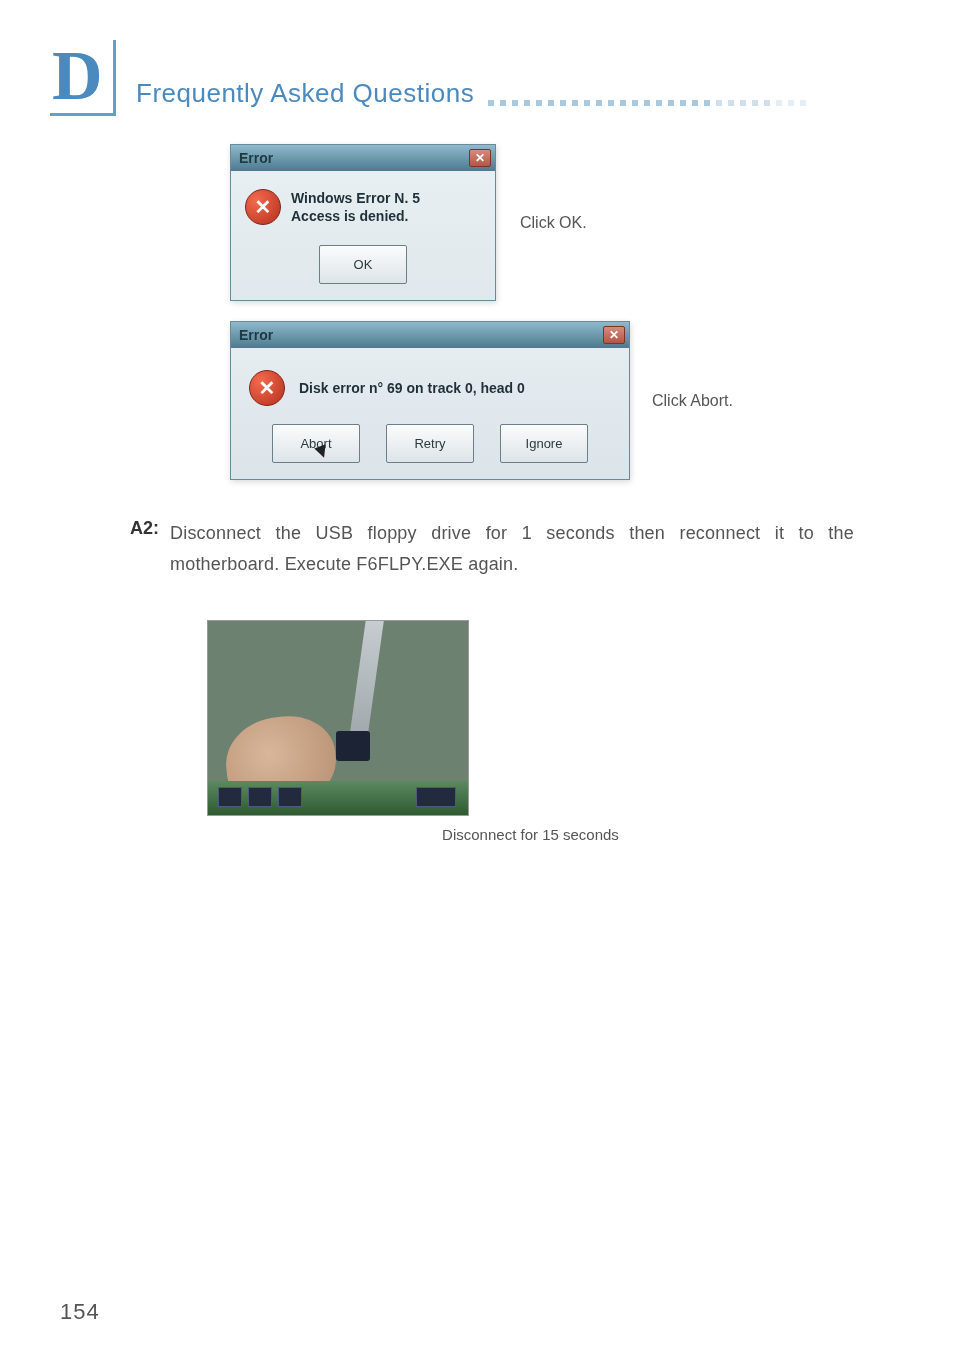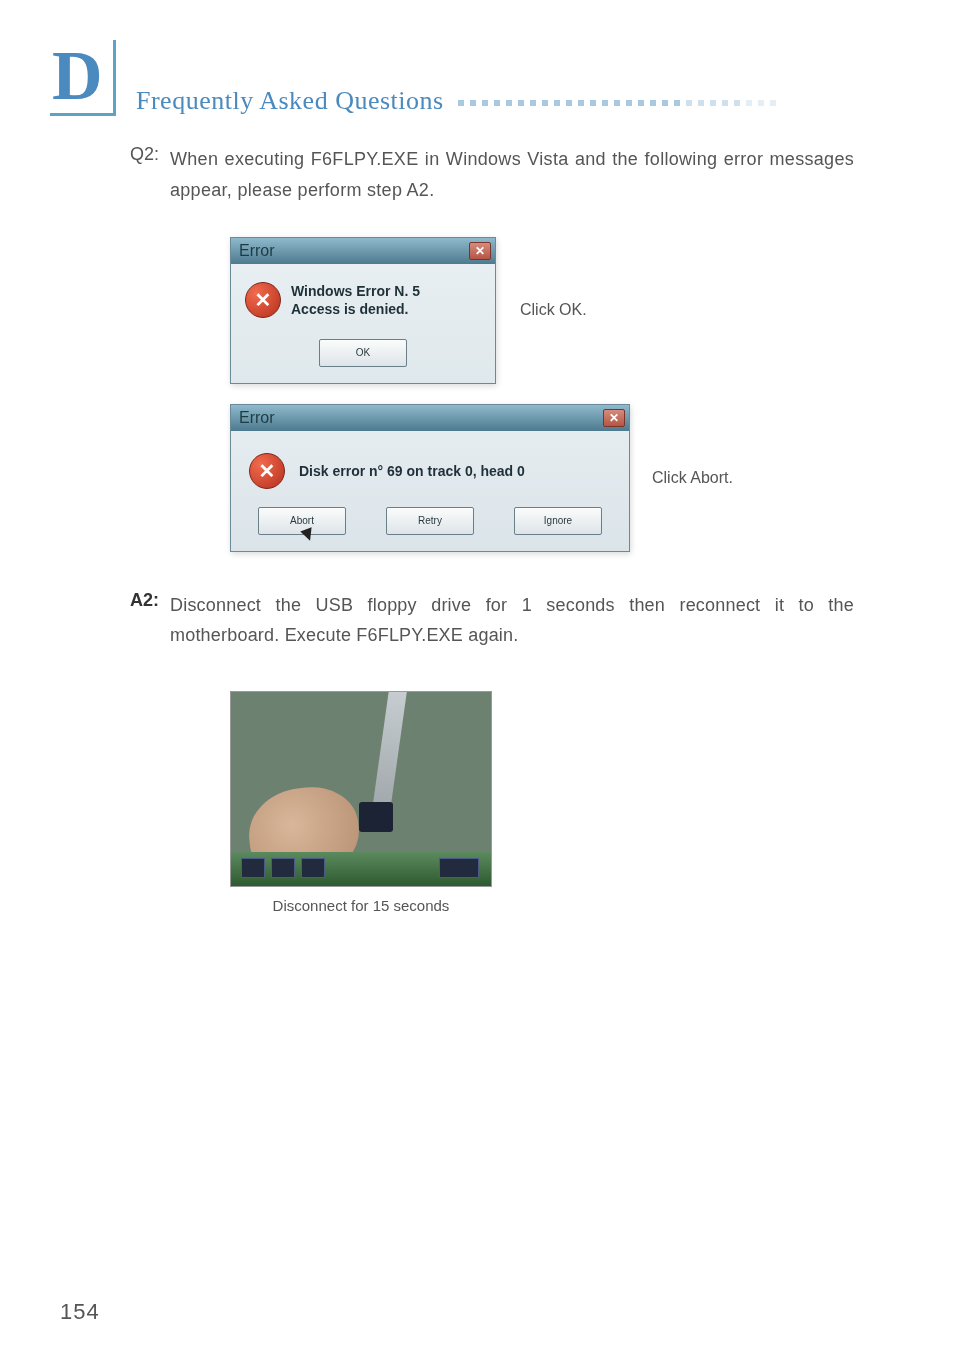--- a/index.html
+++ b/index.html
@@ -2,60 +2,60 @@
 <html><head>
 <meta charset="utf-8">
 <style>
   * { box-sizing: border-box; margin: 0; padding: 0; }
   html, body { width: 954px; height: 1351px; background: #ffffff; font-family: "Gill Sans", "Gill Sans MT", "Trebuchet MS", sans-serif; color: #444; }
   .page { padding: 40px 60px 40px 50px; position: relative; height: 100%; }
 
   .header-row { display: flex; align-items: flex-end; margin-bottom: 28px; }
   .d-box { width: 66px; height: 76px; border-right: 3px solid #5ea2c9; border-bottom: 3px solid #5ea2c9; display: flex; align-items: flex-start; justify-content: flex-start; padding: 0 0 0 2px; }
   .d-letter { font-family: "Georgia", "Times New Roman", serif; font-size: 70px; font-weight: 600; color: #4a8abf; line-height: 72px; }
-  .section-title { font-size: 26px; color: #4a8abf; margin-left: 20px; margin-bottom: 0px; font-weight: 400; letter-spacing: 0.5px; font-family: Liberation Serif, serif; }
+  .section-title { font-size: 26px; color: #4a8abf; margin-left: 20px; margin-bottom: 7px; font-weight: 400; letter-spacing: 0.5px; }
   .dots { margin-left: 14px; margin-bottom: 10px; display: flex; gap: 6px; }
   .dots span { width: 6px; height: 6px; background: #a9c9df; display: inline-block; }
   .dots span:nth-child(n+20) { background: #cfe0ec; }
   .dots span:nth-child(n+25) { background: #e4eef5; }
 
   .body { padding-left: 80px; padding-right: 40px; }
   .q2-row { display: flex; margin-bottom: 32px; }
   .q2-label { width: 40px; font-size: 18px; color: #555; font-weight: 400; }
   .q2-text { flex: 1; font-size: 18px; line-height: 1.7; color: #555; text-align: justify; letter-spacing: 0.3px; }
 
   
   .dlg-wrap1 { display: flex; justify-content: flex-start; align-items: center; margin-left: 100px; margin-bottom: 20px; }
   .dlg1 { width: 266px; border: 1px solid #6a8a9a; box-shadow: 1px 2px 6px rgba(0,0,0,.15); background: linear-gradient(#eaf0f3, #dfe8ec); }
   .dlg-title { height: 26px; background: linear-gradient(#8fb9cc, #4d7a8f); display: flex; align-items: center; justify-content: space-between; padding: 0 4px 0 8px; }
-  .dlg-title-text { color: #1e3b44; font-size: 16px; font-weight: normal; }
+  .dlg-title-text { color: #1e3b44; font-size: 14px; font-weight: bold; }
   .dlg-close { width: 22px; height: 18px; background: linear-gradient(#d58b7d, #b65545); border: 1px solid #7a3428; border-radius: 2px; color: #fff; font-size: 12px; display: flex; align-items: center; justify-content: center; font-weight: bold; }
   .dlg-body1 { padding: 18px 14px 10px 14px; display: flex; align-items: flex-start; gap: 10px; }
   .err-icon { width: 36px; height: 36px; border-radius: 50%; background: radial-gradient(circle at 30% 30%, #f26b4e, #b62f1c); display: flex; align-items: center; justify-content: center; color: #fff; font-weight: bold; font-size: 20px; border: 1px solid #7e2417; }
   .dlg-msg { font-size: 14px; color: #1f3038; font-weight: bold; line-height: 1.3; }
   .dlg-footer1 { padding: 10px 14px 16px; display: flex; justify-content: center; }
-  .win-btn { min-width: 88px; height: 28px; background: linear-gradient(#fbfcfc, #dde4e8); border: 1px solid #6a7f88; border-radius: 2px; font-size: 10px; color: #2b3a40; display: flex; align-items: center; justify-content: center; padding: 0 18px; cursor: default; }
+  .win-btn { min-width: 88px; height: 39px; background: linear-gradient(#fbfcfc, #dde4e8); border: 1px solid #6a7f88; border-radius: 2px; font-size: 13px; color: #2b3a40; display: flex; align-items: center; justify-content: center; padding: 0 18px; cursor: default; }
   .caption1 { margin-left: 24px; font-size: 16px; color: #555; }
 
   
   .dlg-wrap2 { display: flex; justify-content: flex-start; align-items: center; margin-left: 100px; margin-bottom: 38px; }
   .dlg2 { width: 400px; border: 1px solid #6a8a9a; box-shadow: 1px 2px 6px rgba(0,0,0,.15); background: linear-gradient(#e8eef2, #dbe4e9); }
   .dlg-body2 { padding: 22px 14px 10px 18px; display: flex; align-items: center; gap: 14px; }
   .dlg-msg2 { font-size: 14px; color: #1f3038; font-weight: bold; }
-  .dlg-footer2 { padding: 8px 14px 16px; display: flex; justify-content: center; gap: 40px; }
+  .dlg-footer2 { padding: 8px 14px 16px; display: flex; justify-content: center; gap: 26px; }
   .caption2 { margin-left: 22px; font-size: 16px; color: #555; }
 
   
   .a2-row { display: flex; margin-bottom: 40px; }
   .a2-label { width: 40px; font-size: 18px; color: #555; }
   .a2-label b { font-weight: bold; color: #333; }
   .a2-text { flex: 1; font-size: 18px; line-height: 1.7; color: #555; text-align: justify; letter-spacing: 0.2px; }
 
   
-  .photos-row { display: flex; gap: 34px; margin-left: 100px; }
+  .photos-row { display: flex; gap: 34px; margin-left: 77px; flex-direction: column; }
   .photo-block { text-align: center; }
   .photo { width: 262px; height: 196px; background: #6d8170; border: 1px solid #999; position: relative; overflow: hidden; }
   .photo .board { position: absolute; left: 0; bottom: 0; width: 100%; height: 34px; background: linear-gradient(#5c8a5f, #2e5a30); }
   .photo .board .slot { position: absolute; top: 6px; width: 24px; height: 20px; background: #222a3e; border: 1px solid #4a5b83; }
   .photo .cable { position: absolute; width: 18px; height: 130px; background: linear-gradient(#c9cfd3, #a0a7ab); left: 150px; top: -10px; transform: rotate(8deg); border-radius: 4px; }
   .photo .plug { position: absolute; width: 34px; height: 30px; background: #1b2334; border-radius: 3px; }
   .photo .hand { position: absolute; width: 110px; height: 90px; background: radial-gradient(circle at 40% 40%, #d9b69a, #b58e70); border-radius: 50% 44% 50% 40%; }
   .photo1 .hand { left: 18px; top: 96px; transform: rotate(-6deg); }
   .photo1 .plug { left: 128px; top: 110px; }
   .photo2 .hand { left: -6px; top: 78px; transform: rotate(4deg); }
@@ -103,24 +103,20 @@
         <span></span>
         <span></span>
         <span></span>
         <span></span>
         <span></span>
     </div>
   </div>
 
   <div class="body">
 
-    <div class="q2-row">
-      <div class="q2-label">Q2:</div>
-      <div class="q2-text">When executing F6FLPY.EXE in Windows Vista and the following error messages appear, please perform step A2.</div>
-    </div>
 
     <div class="dlg-wrap1">
       <div class="dlg1">
         <div class="dlg-title">
           <span class="dlg-title-text">Error</span>
           <span class="dlg-close">✕</span>
         </div>
         <div class="dlg-body1">
           <div class="err-icon">✕</div>
           <div class="dlg-msg">

